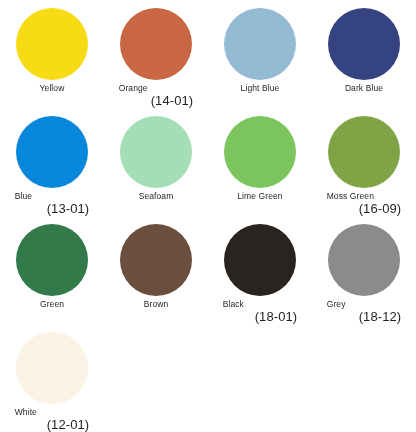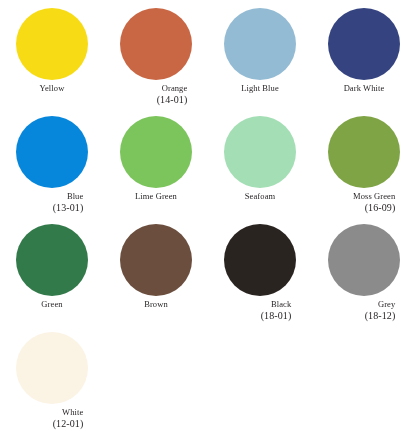--- a/index.html
+++ b/index.html
@@ -32,34 +32,33 @@
     box-sizing: border-box;
   }
   .swatch-circle {
     width: 72px;
     height: 72px;
     border-radius: 50%;
     flex: 0 0 auto;
   }
   .swatch-labels {
     margin-top: 4px;
-    text-align: right;
+    text-align: left;
     line-height: 1.15;
-    font-family: Liberation Serif, serif;
   }
   .swatch-name {
     display: block;
     font-size: 8.5px;
     letter-spacing: 0.1px;
     color: #231f20;
     white-space: nowrap;
   }
   .swatch-code {
     display: block;
-    font-size: 10px;
+    font-size: 13px;
     letter-spacing: 0.1px;
     color: #231f20;
     white-space: nowrap;
     padding-left: 32px;
   }
 </style>
 </head>
 <body>
 
 <div id="swatch-grid">
@@ -78,40 +77,40 @@
     </div>
     <div class="swatch-cell">
       <div class="swatch-circle" style="background: rgb(147, 187, 212); --c: transparent;"></div>
       <div class="swatch-labels">
         <span class="swatch-name">Light Blue</span>
       </div>
     </div>
     <div class="swatch-cell">
       <div class="swatch-circle" style="background: rgb(53, 68, 128); --c: transparent;"></div>
       <div class="swatch-labels">
-        <span class="swatch-name">Dark White</span>
+        <span class="swatch-name">Dark Blue</span>
       </div>
     </div>
     <div class="swatch-cell">
       <div class="swatch-circle" style="background: rgb(7, 135, 219); --c: transparent;"></div>
       <div class="swatch-labels">
         <span class="swatch-name">Blue</span>
         <span class="swatch-code">(13-01)</span>
       </div>
     </div>
     <div class="swatch-cell">
+      <div class="swatch-circle" style="background: rgb(163, 222, 180); --c: transparent;"></div>
+      <div class="swatch-labels">
+        <span class="swatch-name">Seafoam</span>
+      </div>
+    </div>
+    <div class="swatch-cell">
       <div class="swatch-circle" style="background: rgb(124, 196, 92); --c: transparent;"></div>
       <div class="swatch-labels">
         <span class="swatch-name">Lime Green</span>
-      </div>
-    </div>
-    <div class="swatch-cell">
-      <div class="swatch-circle" style="background: rgb(163, 222, 180); --c: transparent;"></div>
-      <div class="swatch-labels">
-        <span class="swatch-name">Seafoam</span>
       </div>
     </div>
     <div class="swatch-cell">
       <div class="swatch-circle" style="background: rgb(127, 164, 69); --c: transparent;"></div>
       <div class="swatch-labels">
         <span class="swatch-name">Moss Green</span>
         <span class="swatch-code">(16-09)</span>
       </div>
     </div>
     <div class="swatch-cell">

